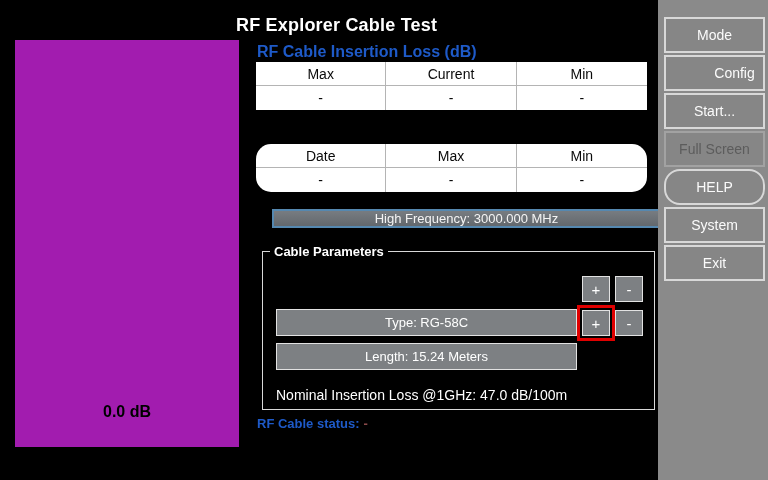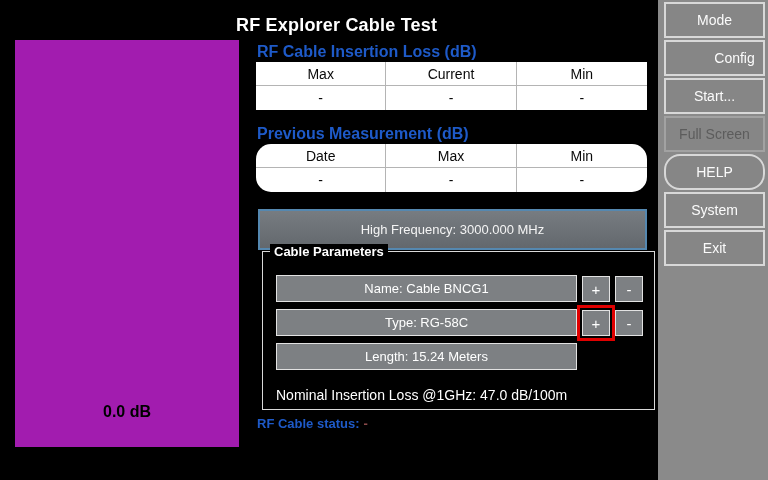--- a/index.html
+++ b/index.html
@@ -54,22 +54,22 @@
   .data-table .cell {
     display: flex; align-items: center; justify-content: center;
     font-size: 14px; color: #0a0a0a;
     border-right: 1px solid #b4b4b4;
   }
   .data-table .cell.last { border-right: none; }
   .data-table .cell.head { border-bottom: 1px solid #b4b4b4; }
 
   
   .hf-button {
-    position: absolute; left: 258px; top: 209px;
-    width: 389px; height: 41px;
+    position: absolute; left: 272px; top: 209px;
+    width: 389px; height: 19px;
     background: linear-gradient(#777c81, #63686d);
     border: 2px solid #5588b0;
     color: #f4f4f4; font-size: 13px;
     display: flex; align-items: center; justify-content: center;
     cursor: default;
   }
 
   
   .groupbox {
     position: absolute; left: 254px; top: 251px;
@@ -133,20 +133,21 @@
     background: #8a8a8a;
   }
   .side-button {
     position: absolute; left: 6px;
     width: 101px; height: 36px;
     background: #868686;
     border: 2px solid #d8d8d8;
     color: #fbfbfb; font-size: 14px;
     display: flex; align-items: center; justify-content: center;
     cursor: default;
+    margin-top: 15px;
   }
   .side-button.disabled { border-color: #a2a2a2; color: #5c5c5c; }
   #side-0 { top: 2px;   }
   #side-1 { top: 40px; padding-left: 40px;  }
   #side-2 { top: 78px;  }
   #side-3 { top: 116px; }
   #side-4 { top: 154px; border-radius: 16px; }
   #side-5 { top: 192px; }
   #side-6 { top: 230px; }
 </style>
@@ -164,36 +165,34 @@
   <div class="section-heading" id="heading-insertion">RF Cable Insertion Loss (dB)</div>
   <div class="data-table" id="table-insertion">
     <div class="cell head">Max</div>
     <div class="cell head">Current</div>
     <div class="cell head last">Min</div>
     <div class="cell">-</div>
     <div class="cell">-</div>
     <div class="cell last">-</div>
   </div>
 
-  <div class="section-heading" id="heading-previous">Previous Measurement (dB)</div>
   <div class="data-table" id="table-previous">
     <div class="cell head">Date</div>
     <div class="cell head">Max</div>
     <div class="cell head last">Min</div>
     <div class="cell">-</div>
     <div class="cell">-</div>
     <div class="cell last">-</div>
   </div>
 
   <div class="hf-button">High Frequency: 3000.000 MHz</div>
 
   <div class="groupbox">
     <div class="groupbox-label">Cable Parameters</div>
 
-    <div class="param-button" id="btn-name">Name: Cable BNCG1</div>
     <div class="step-button" id="btn-name-plus">+</div>
     <div class="step-button" id="btn-name-minus">-</div>
 
     <div class="param-button" id="btn-type">Type: RG-58C</div>
     <div class="step-button highlighted" id="btn-type-plus">+</div>
     <div class="step-button" id="btn-type-minus">-</div>
 
     <div class="param-button" id="btn-length">Length: 15.24 Meters</div>
 
     <div class="nominal-loss">Nominal Insertion Loss @1GHz: 47.0 dB/100m</div>

